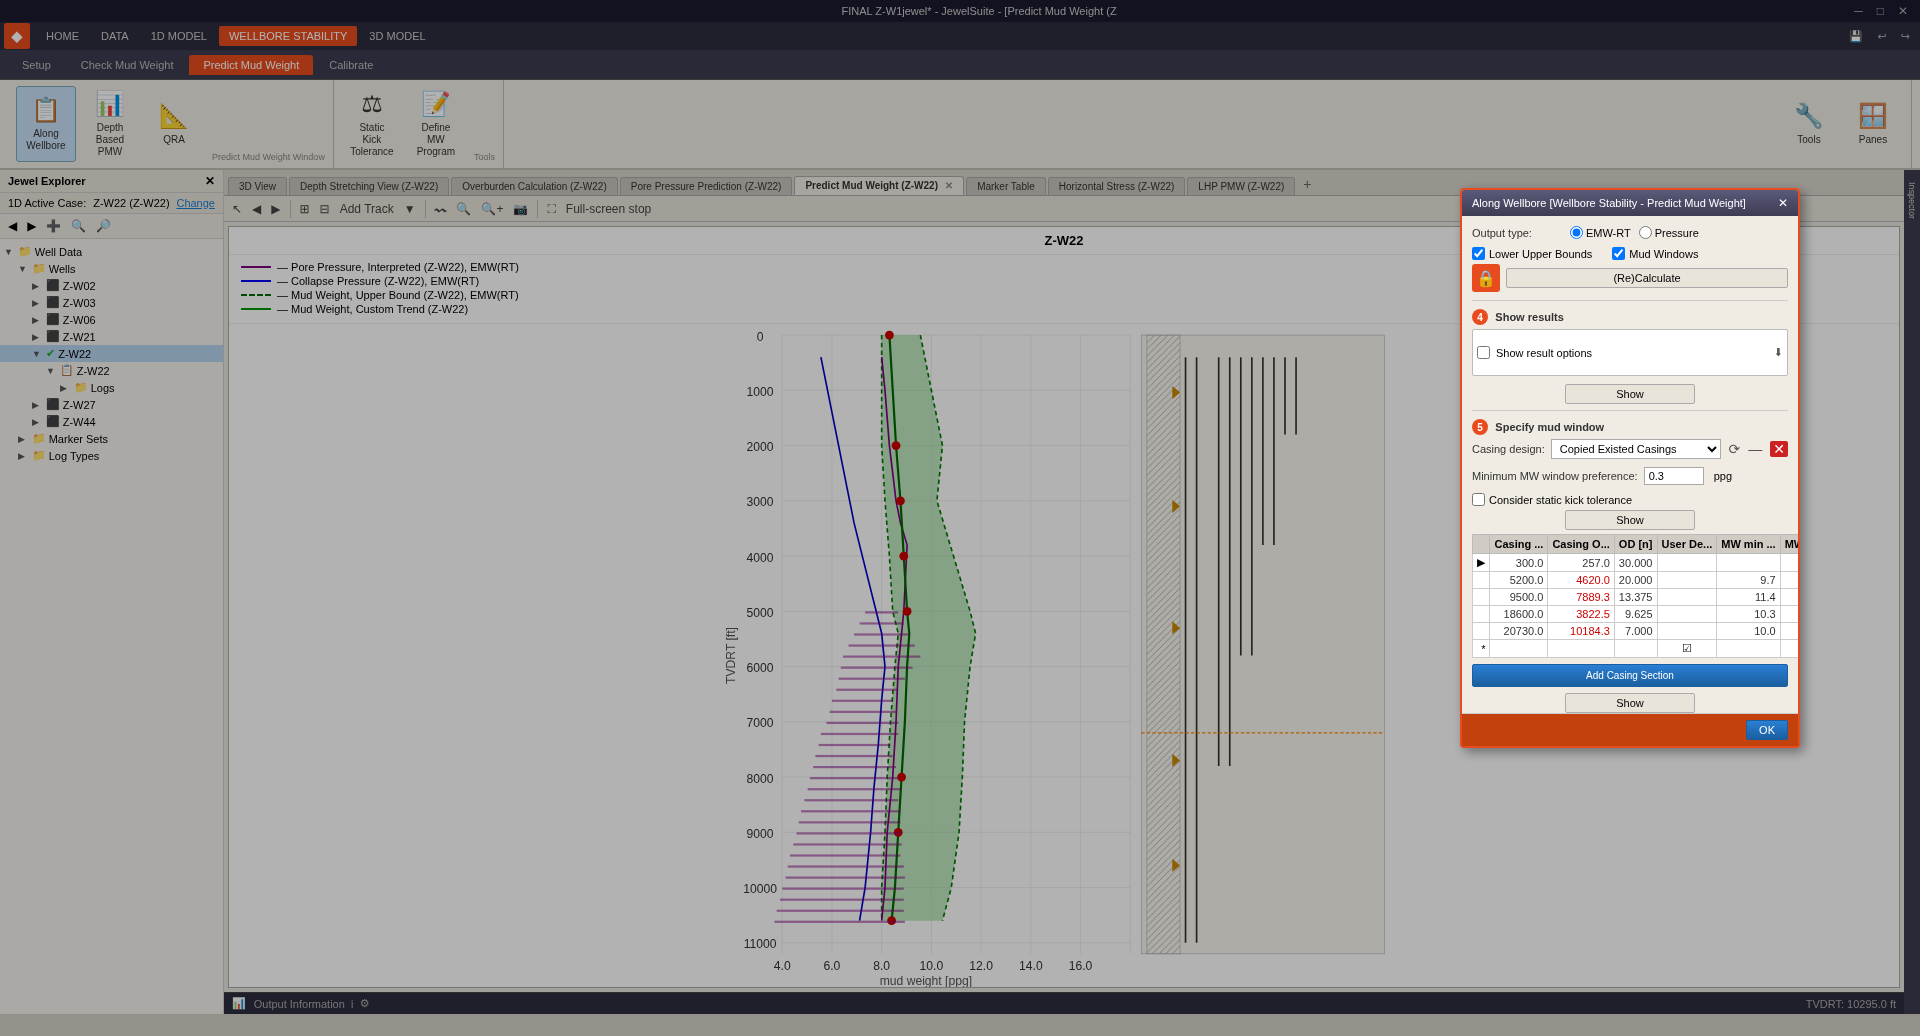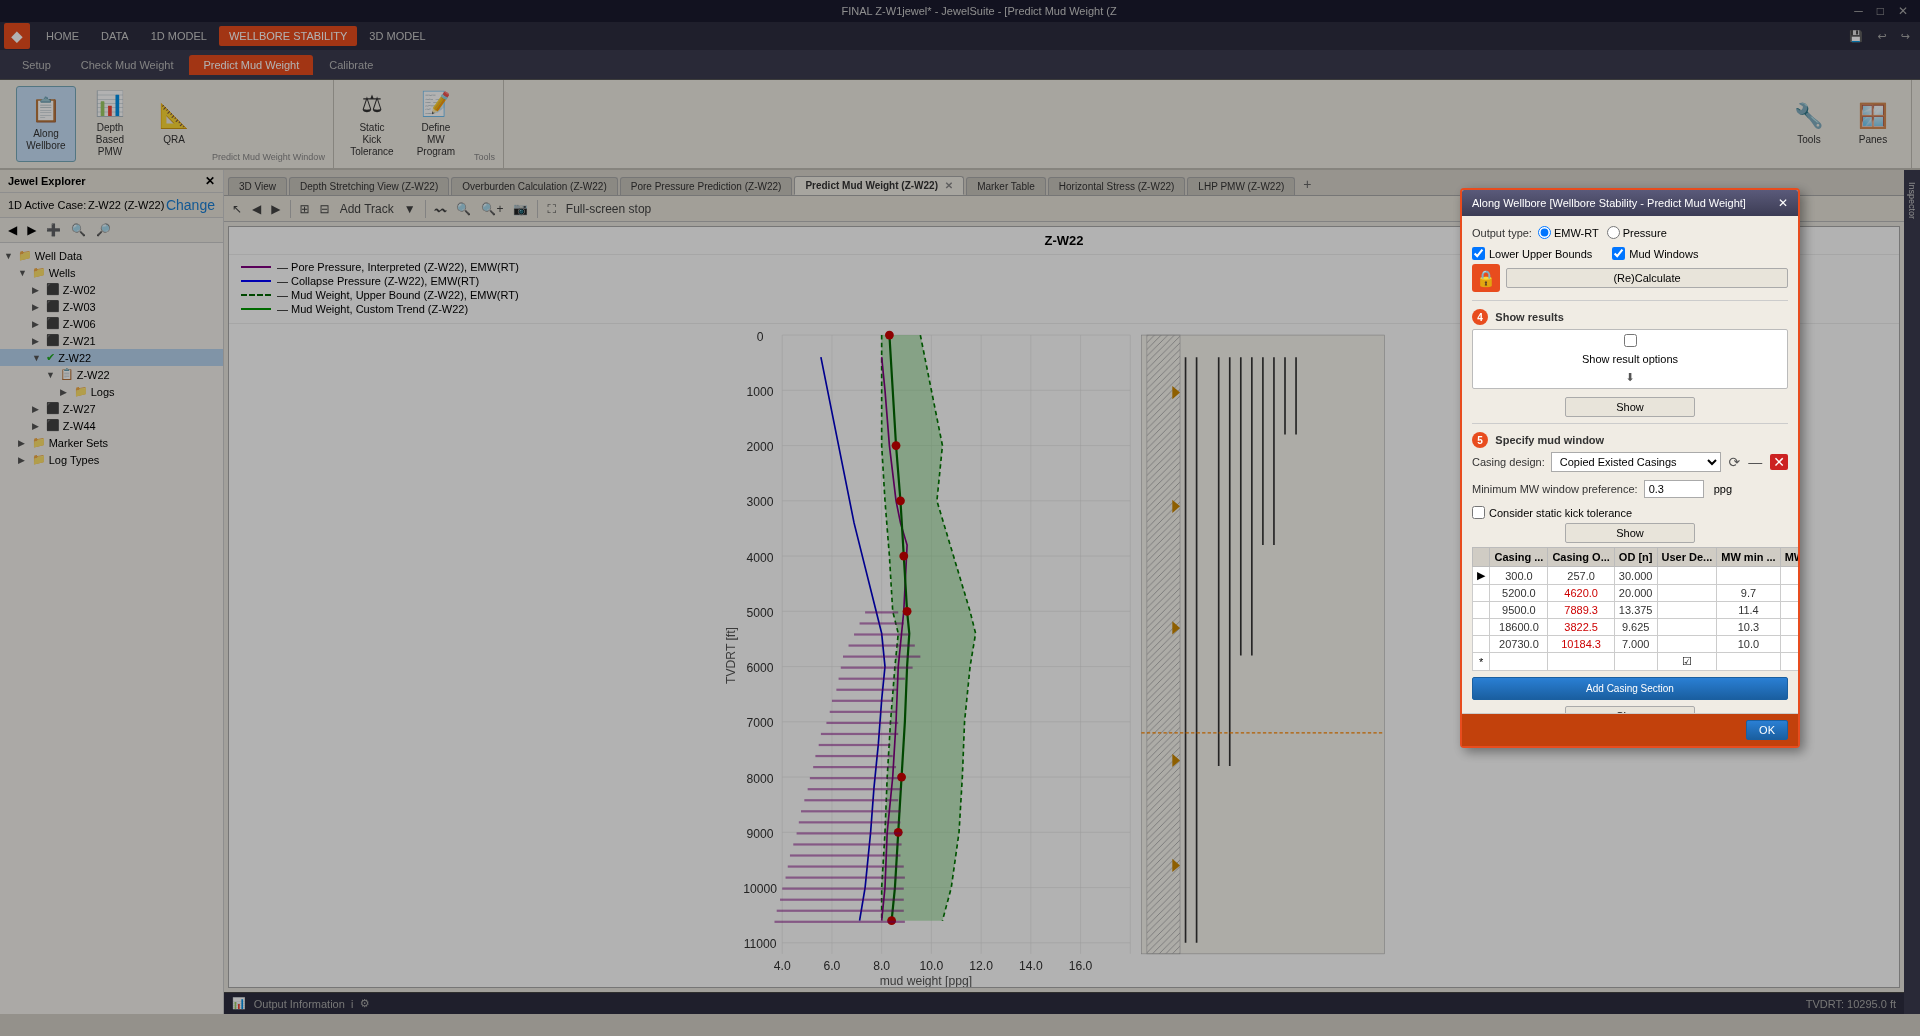--- a/index.html
+++ b/index.html
@@ -334,21 +334,21 @@
       background: #e84c1e;
       color: white;
       border-radius: 50%;
       width: 16px; height: 16px;
       display: inline-flex;
       align-items: center;
       justify-content: center;
       font-size: 10px;
       margin-right: 4px;
     }
-    .radio-group { display: flex; align-items: center; gap: 8px; }
+    .radio-group { display: flex; align-items: center; gap: 8px; margin-left: 32px; }
     .radio-item { display: flex; align-items: center; gap: 3px; font-size: 11px; }
     .checkbox-row { display: flex; align-items: center; gap: 4px; font-size: 11px; margin-bottom: 4px; }
     .modal-btn {
       background: #e8e4da;
       border: 1px solid #aaa;
       padding: 3px 12px;
       cursor: pointer;
       border-radius: 2px;
       font-size: 11px;
     }
@@ -396,21 +396,21 @@
       background: #d0ccc4;
       border: 1px solid #bbb;
       padding: 3px 4px;
       text-align: center;
       font-weight: bold;
       white-space: nowrap;
     }
     .casing-table td {
       border: 1px solid #ccc;
       padding: 2px 4px;
-      text-align: center;
+      text-align: right;
       background: white;
     }
     .casing-table td.num-cell { color: #333; }
 
     .add-casing-btn {
       background: linear-gradient(to bottom, #2a7fd4, #1a5fa0);
       color: white;
       border: 1px solid #1a5fa0;
       padding: 5px 12px;
       cursor: pointer;
@@ -445,21 +445,21 @@
     
     #active-case-bar {
       background: #e8e4da;
       padding: 4px 8px;
       border-bottom: 1px solid #ccc;
       display: flex;
       align-items: center;
       justify-content: space-between;
       font-size: 11px;
     }
-    .change-link { color: #1a7fd4; cursor: pointer; font-size: 14px; }
+    .change-link { color: #1a7fd4; cursor: pointer; text-decoration: underline; font-size: 11px; }
 
     
     .expand-arrow { font-size: 9px; color: #555; }
   </style>
 </head>
 <body>
 
 <div id="title-bar">
   <span style="width:100px"></span>
   <span>FINAL Z-W1jewel* - JewelSuite - [Predict Mud Weight (Z</span>
@@ -889,21 +889,21 @@
 
       <hr class="modal-divider">
 
       
       <div class="modal-section">
         <span class="modal-section-num">4</span>
         <span>Show results</span>
       </div>
 
       
-      <div class="modal-row" style="border:1px solid #bbb;background:white;padding:4px 4px;border-radius:2px;flex-direction:column;">
+      <div class="modal-row" style="border:1px solid #bbb;background:white;padding:16px 4px;border-radius:2px;">
         <input type="checkbox" style="">
         <span style="flex:1">Show result options</span>
         <span style="cursor:pointer;color:#555">⬇</span>
       </div>
 
       <div class="show-btn">
         <button class="modal-btn" style="padding:3px 50px">Show</button>
       </div>
 
       <hr class="modal-divider">

